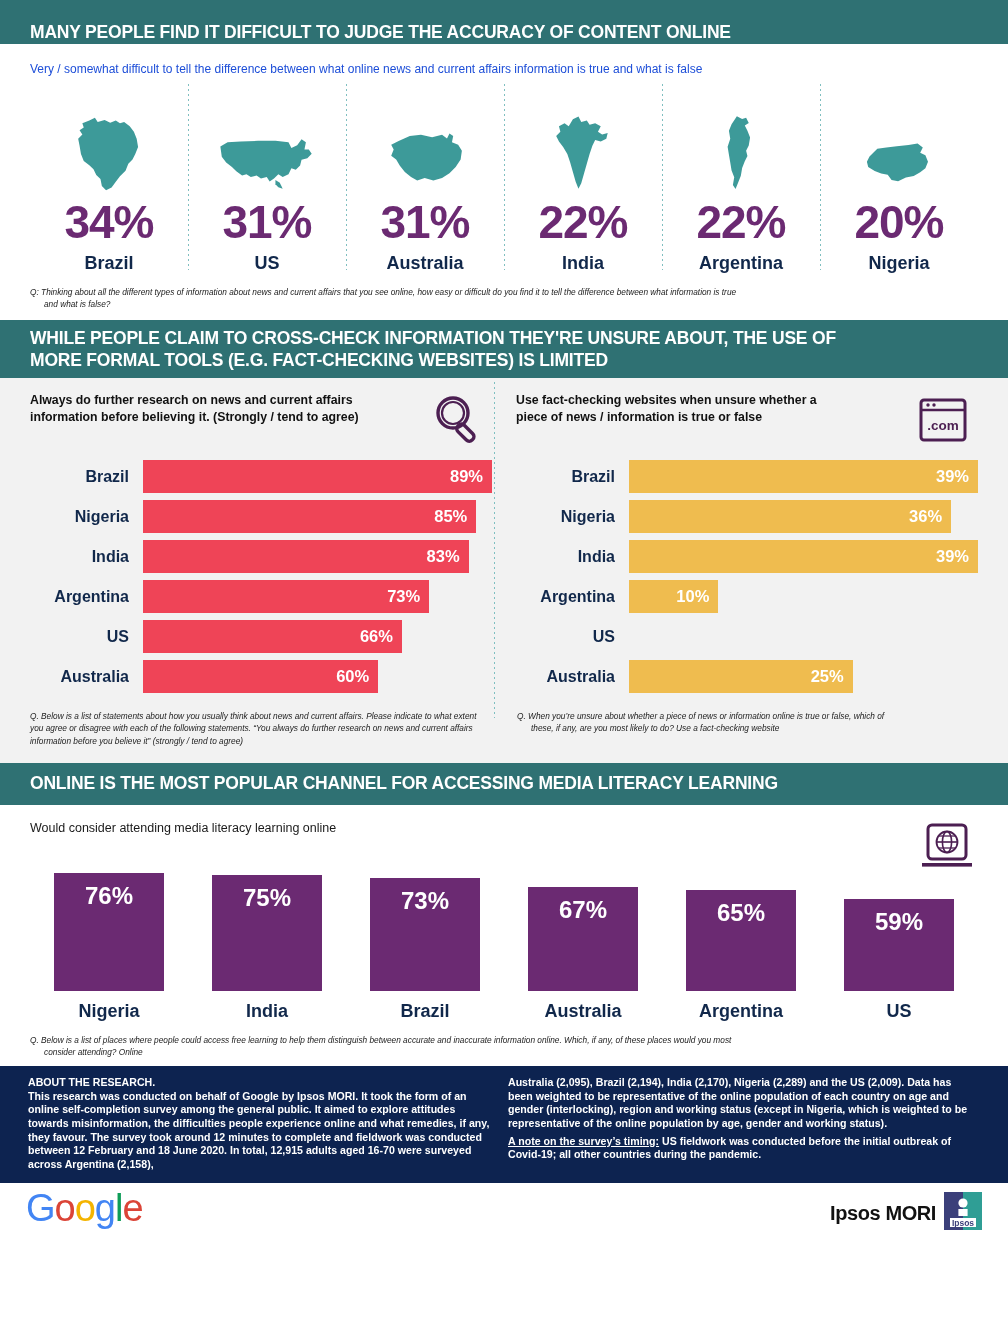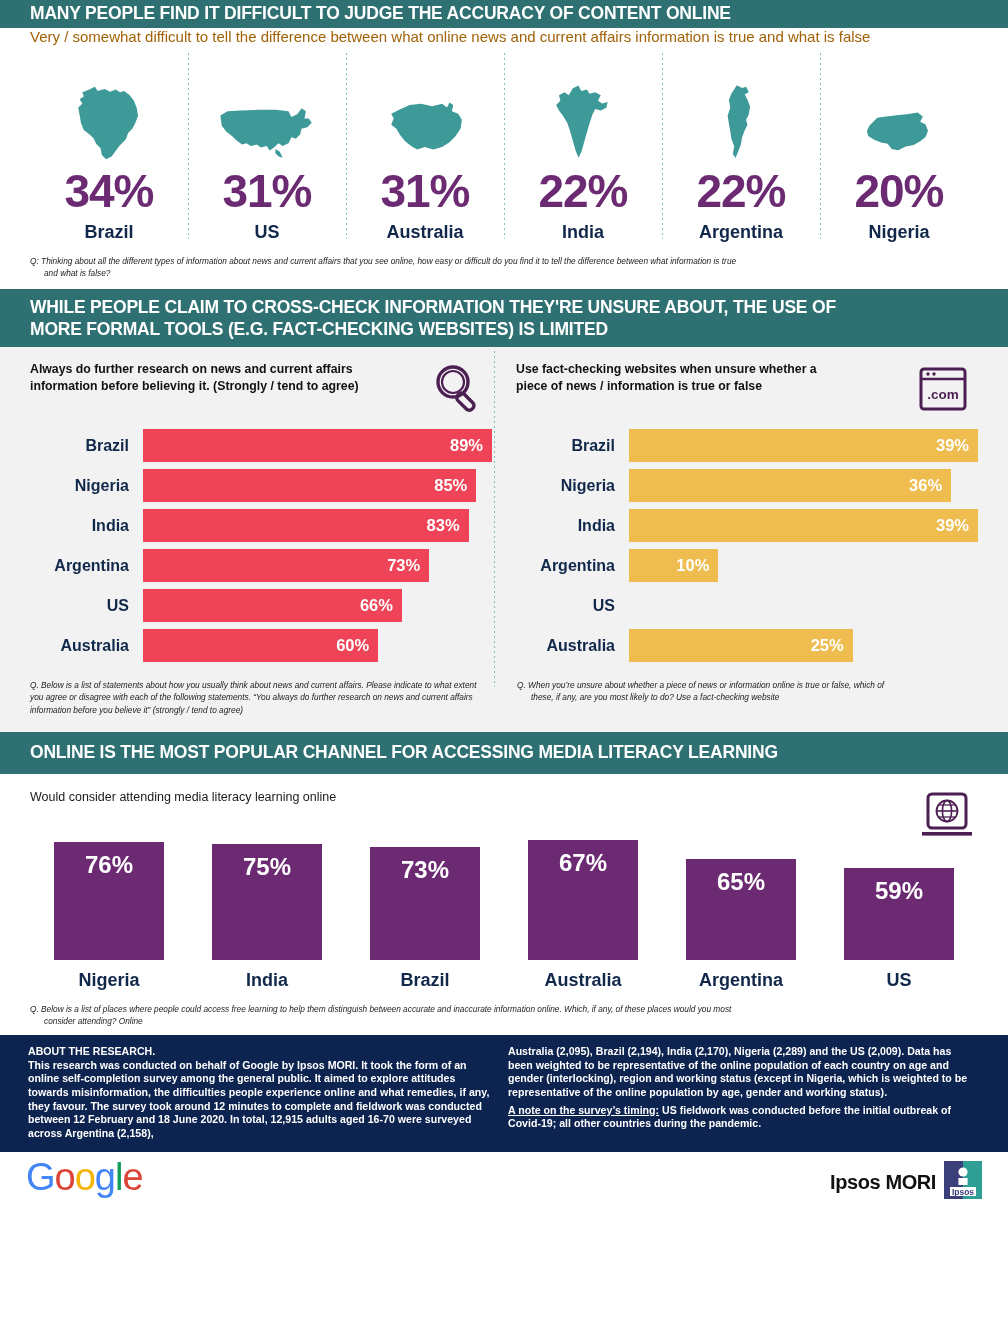--- a/index.html
+++ b/index.html
@@ -22,21 +22,22 @@
     display:flex;
     align-items:center;
     padding:0 30px;
     box-sizing:border-box;
   }
   .banner .btxt{font-size:17.5px;line-height:1.25;}
 
   
   .sec1{background:#ffffff;padding:0 30px;box-sizing:border-box;}
   .sec-sub{
-    font-size:15px;color:#a16207;font-weight:normal;
+    font-size:12px;color:#1d4ed8;font-weight:normal;
+    padding-top:18px;
   }
   .maprow{
     display:flex;margin-top:8px;height:190px;
   }
   .mapcell{
     flex:1;display:flex;flex-direction:column;align-items:center;justify-content:flex-end;
     position:relative;
   }
   .mapcell + .mapcell::before{
     content:"";position:absolute;left:0;top:0;bottom:4px;width:1px;
@@ -121,21 +122,21 @@
     padding:0 26px;box-sizing:border-box;height:60px;background:#fff;
   }
   .ipsoswrap{display:flex;align-items:center;}
   .ipsostext{font-size:20px;font-weight:bold;color:#111;letter-spacing:-0.4px;margin-right:8px;}
 </style>
 </head>
 <body>
 
 <div class="page">
 
-  <div class="banner" style="height:28px;">
+  <div class="banner" style="height:44px;align-items:flex-end;">
     <div class="btxt">MANY PEOPLE FIND IT DIFFICULT TO JUDGE THE ACCURACY OF CONTENT ONLINE</div>
   </div>
 
   <div class="sec1">
     <div class="sec-sub">Very / somewhat difficult to tell the difference between what online news and current affairs information is true and what is false</div>
 
     <div class="maprow">
 
       <div class="mapcell">
         <svg class="mapsvg" viewBox="0 0 100 112">
@@ -350,21 +351,21 @@
       </div>
       <div class="colcell">
         <div class="colbar" style="height:116px;">75%</div>
         <div class="collabel">India</div>
       </div>
       <div class="colcell">
         <div class="colbar" style="height:113px;">73%</div>
         <div class="collabel">Brazil</div>
       </div>
       <div class="colcell">
-        <div class="colbar" style="height:120px;">67%</div>
+        <div class="colbar" style="height:104px;">67%</div>
         <div class="collabel">Australia</div>
       </div>
       <div class="colcell">
         <div class="colbar" style="height:101px;">65%</div>
         <div class="collabel">Argentina</div>
       </div>
       <div class="colcell">
         <div class="colbar" style="height:92px;">59%</div>
         <div class="collabel">US</div>
       </div>

